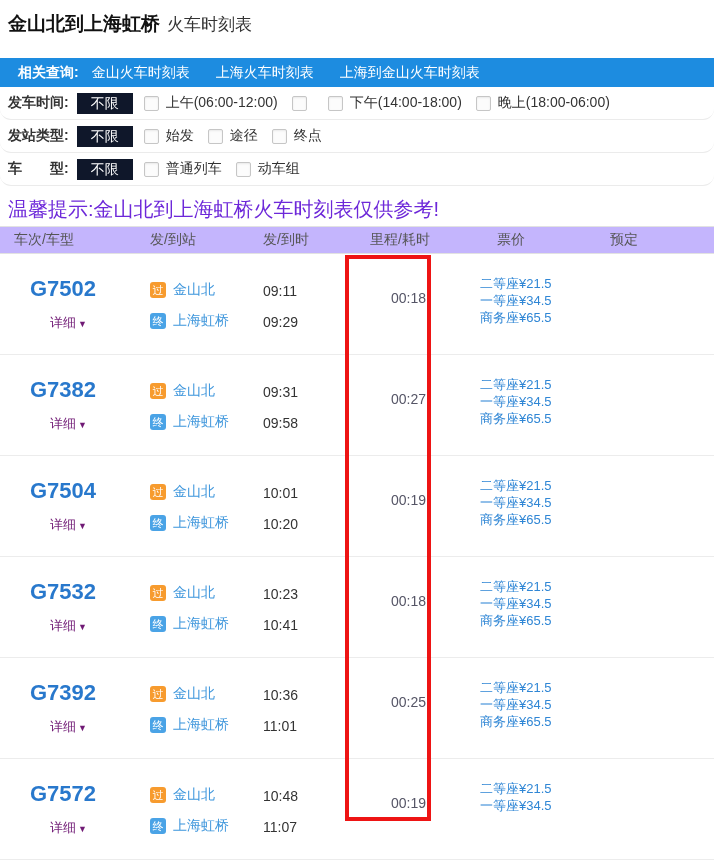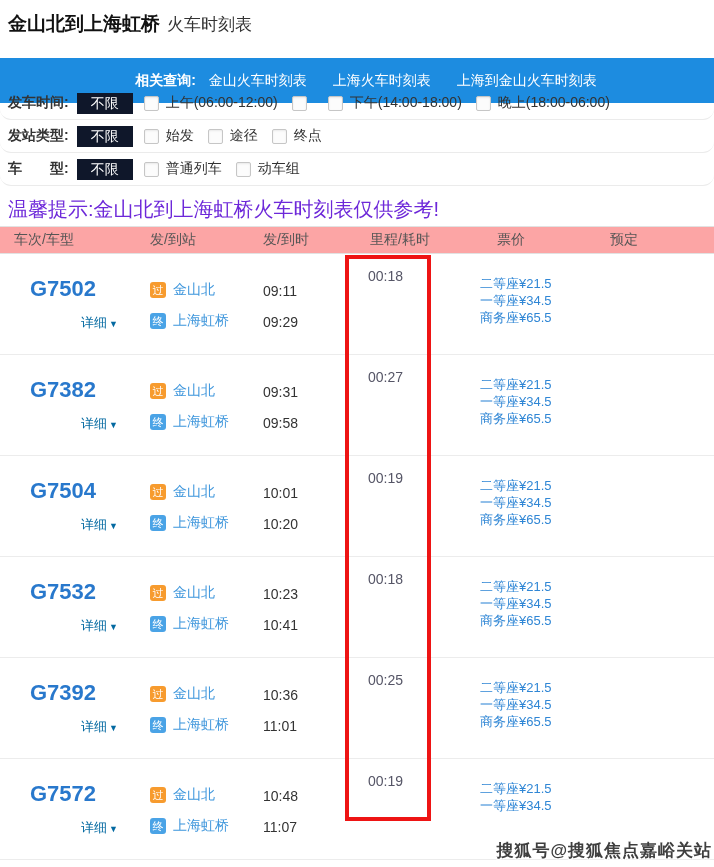--- a/index.html
+++ b/index.html
@@ -5,64 +5,64 @@
   * { margin:0; padding:0; box-sizing:content-box; }
   body { background:#fff; font-family:"Liberation Sans","DejaVu Sans",sans-serif; }
   .page { position:relative; width:714px; height:867px; background:#fff; overflow:hidden; }
 
   
   .title-row { position:absolute; top:11px; left:8px; white-space:nowrap; }
   .title-bold { font-size:19px; font-weight:bold; color:#111; }
   .title-rest { font-size:17px; color:#333; margin-left:7px; }
 
   
-  .related-bar { position:absolute; top:58px; left:0; width:714px; height:45px;
-    background:#1d8ce0; color:#fff; display:flex; align-items:center;justify-content:center; }
+  .related-bar { position:absolute; top:58px; left:0; width:714px; height:29px;
+    background:#1d8ce0; color:#fff; display:flex; align-items:center; }
   .related-label { font-weight:bold; font-size:14px; margin-left:18px; }
   .related-links { display:flex; gap:26px; margin-left:13px; font-size:14px; }
   .related-link { cursor:pointer; }
 
   
   .filters { position:absolute; top:87px; left:0; width:714px; }
   .filter-row { height:32px; display:flex; align-items:center;
     border-bottom:1px solid #ebebeb; padding-left:8px;border-radius:11px; }
   .filter-label { font-size:14px; font-weight:bold; color:#333; margin-right:8px; white-space:pre; }
   .unlimited-btn { background:#0f172a; color:#fff; font-size:14px; line-height:21px;
     padding:0 14px; margin-right:11px; cursor:pointer; }
   .option { display:flex; align-items:center; margin-right:14px; font-size:14px; color:#333; cursor:pointer; }
   .checkbox { width:13px; height:13px; background:#fcfcfc; border:1px solid #c6c6c6;
     border-radius:2px; margin-right:7px; box-shadow:inset 0 1px 2px rgba(0,0,0,0.08); }
 
   
   .notice { position:absolute; top:196px; left:8px; font-size:20px; color:#6d28d9; }
 
   
   .table { position:absolute; top:226px; left:0; width:714px; }
-  .thead { position:relative; height:26px; background:#fca5a5;
+  .thead { position:relative; height:26px; background:#c4b5fd;
     border-top:1px solid #e2e2e2; border-bottom:1px solid #e2e2e2;
     font-size:14px; color:#555; }
   .th { position:absolute; top:50%; transform:translateY(-50%); white-space:nowrap; }
   .c1 { left:14px; } .c2 { left:150px; } .c3 { left:263px; }
   .c4 { left:370px; } .c5 { left:497px; } .c6 { left:610px; }
 
   .trow { position:relative; height:100px; border-bottom:1px solid #ececec; }
   .train-no { position:absolute; left:30px; top:22px; font-size:22px; font-weight:bold;
     color:#2878cc; cursor:pointer; }
-  .detail { position:absolute; left:50px; top:60px; font-size:13px; color:#0369a1; cursor:pointer;margin-left:31px; }
+  .detail { position:absolute; left:50px; top:60px; font-size:13px; color:#701a75; cursor:pointer; }
   .caret { font-size:9px; margin-left:2px; }
   .st-line { position:absolute; left:150px; display:flex; align-items:center; }
   .st1 { top:27px; } .st2 { top:58px; }
   .badge { width:16px; height:16px; border-radius:3px; color:#fff; font-size:11px;
     line-height:16px; text-align:center; margin-right:7px; flex:0 0 auto; }
   .badge-pass { background:#f79b2e; }
   .badge-end { background:#4aa3e6; }
   .st-name { font-size:14px; color:#3e96dc; cursor:pointer; white-space:nowrap; }
   .time { position:absolute; left:263px; font-size:14px; color:#333; }
   .t1 { top:29px; } .t2 { top:60px; }
-  .duration { position:absolute; left:345px; width:81px; top:14px; text-align:center;
+  .duration { position:absolute; left:345px; width:81px; top:36px; text-align:right;
     font-size:14px; color:#556; }
   .prices { position:absolute; left:480px; top:21px; font-size:13px; color:#2f86d5; line-height:17px; }
   .price-line { white-space:nowrap; }
 
   
   .red-box { position:absolute; left:345px; top:255px; width:86px; height:566px;
     border:4px solid #ee1414; box-sizing:border-box; pointer-events:none; }
 
   
   .watermark { position:absolute; right:2px; top:839px; font-size:17px; font-weight:bold;
@@ -274,15 +274,14 @@
       <span class="duration">00:19</span>
       <span class="prices">
         <div class="price-line">二等座¥21.5</div>
         <div class="price-line">一等座¥34.5</div>
       </span>
     </div>
   </div>
 
   <div class="red-box"></div>
 
-  <div class="watermark">搜狐号@搜狐焦点嘉峪关站</div>
 
 </div>
 
 </body></html>

